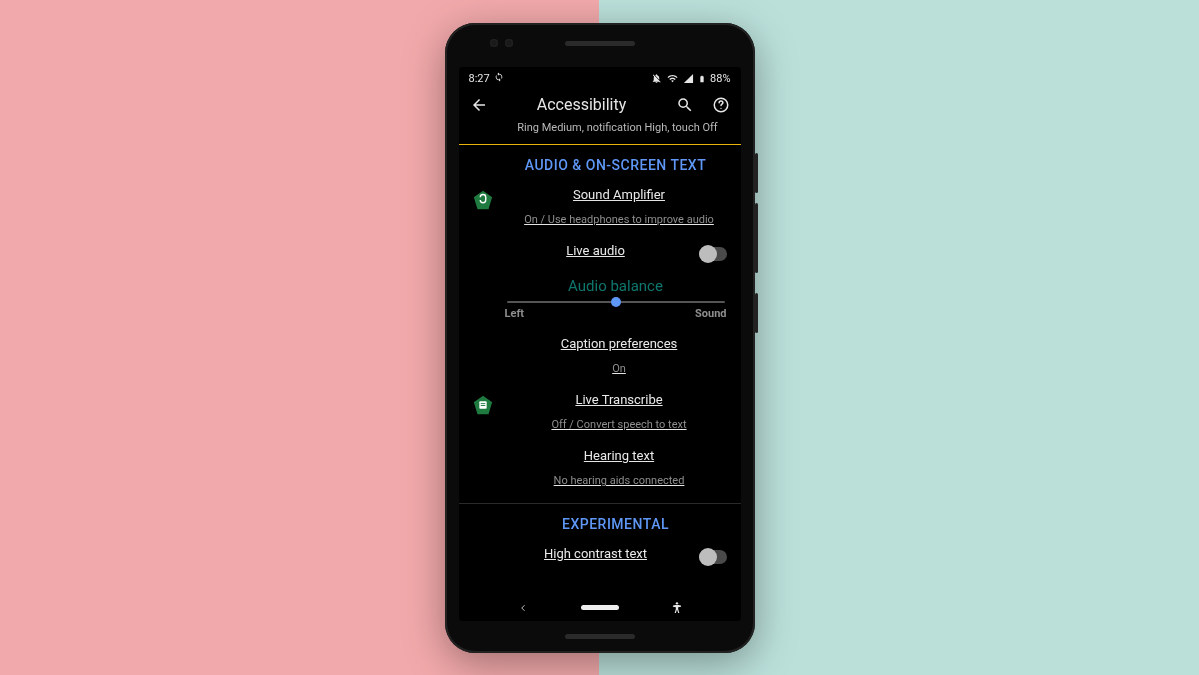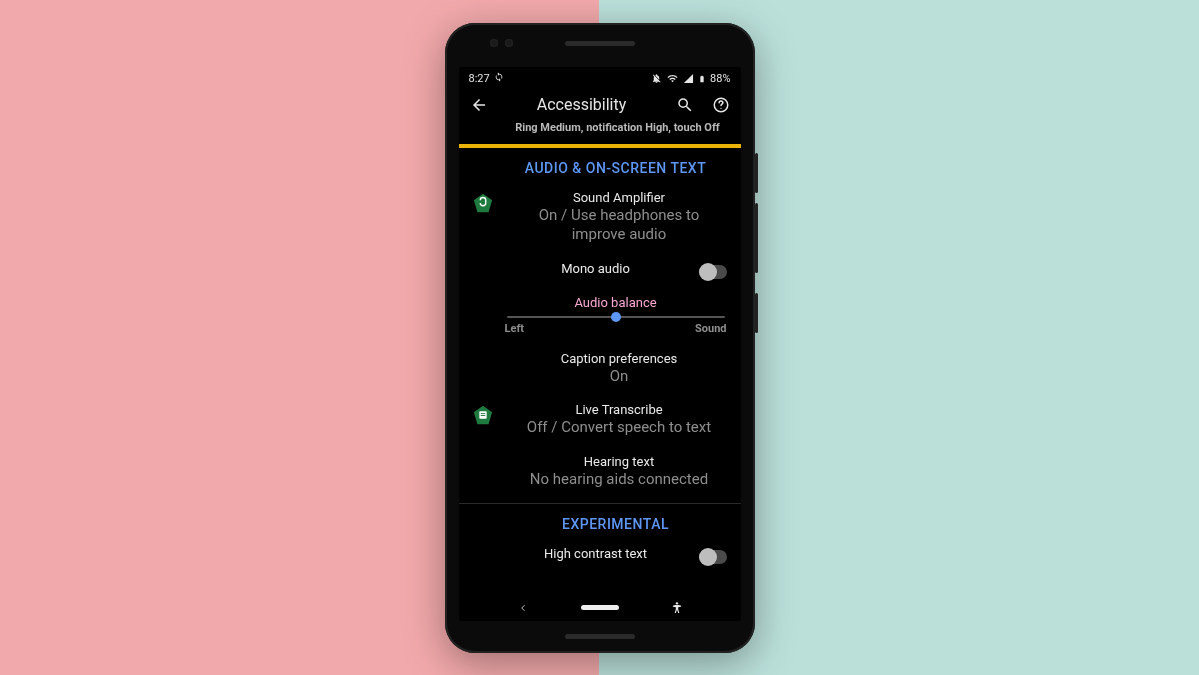--- a/index.html
+++ b/index.html
@@ -47,49 +47,49 @@
   .status-left, .status-right { display:flex; align-items:center; gap:4px; }
   .status-right svg { display:block; }
 
   .header {
     display:flex; align-items:center; padding:6px 10px 4px 10px; gap:16px;
   }
   .header .title { font-size:16px; font-weight:400; flex:1; }
   .icon-btn { width:20px; height:20px; display:flex; align-items:center; justify-content:center; cursor:pointer; }
   .subtitle {
     padding:2px 10px 10px 46px; font-size:11px; color:#b9b9b9;
-    border-bottom:4px solid #eab308;
-    font-weight:bold;
+    border-bottom:1px solid #eab308;
   }
   .scroll { flex:1; overflow:hidden; }
   .section-label {
     color:#5e97f6; font-size:14px; letter-spacing:0.5px; font-weight:500;
     padding:12px 14px 6px 46px;
   }
   .row {
     display:flex; align-items:flex-start; padding:8px 14px 8px 14px; gap:19px;
     cursor:pointer;
+    text-decoration:underline;
   }
   .row .leading { width:20px; display:flex; justify-content:center; padding-top:2px; flex-shrink:0; }
   .row.no-icon .leading { width:20px; }
   .row .content { flex:1; min-width:0; }
   .row .ttl { font-size:13px; color:#eaeaea; }
-  .row .sub { font-size:15px; color:#8e8e8e; margin-top:1px; line-height:1.3; }
+  .row .sub { font-size:11px; color:#8e8e8e; margin-top:11px; line-height:1.3; }
   .row .trailing { flex-shrink:0; display:flex; align-items:center; padding-top:4px; }
   .toggle {
     width:28px; height:14px; background:#4a4a4a; border-radius:8px; position:relative;
   }
   .toggle::after {
     content:""; position:absolute; left:0; top:-2px; width:18px; height:18px;
     background:#bdbdbd; border-radius:50%;
   }
   .divider { height:1px; background:#2a2a2a; margin:6px 0 0 0; }
 
   .slider-row { padding:8px 14px 8px 46px; }
-  .slider-row .ttl { font-size:13px; color:#f9a8d4; }
+  .slider-row .ttl { font-size:15px; color:#0f766e; }
   .slider-track {
     position:relative; height:2px; background:#555; border-radius:1px; margin:6px 2px 4px 2px;
   }
   .slider-thumb {
     position:absolute; top:50%; left:50%; transform:translate(-50%,-50%);
     width:10px; height:10px; background:#5e97f6; border-radius:50%;
   }
   .slider-labels { display:flex; justify-content:space-between; font-size:11px; color:#8e8e8e; margin-top:4px;font-weight:bold; }
 
   .pentagon {
@@ -187,21 +187,21 @@
         </div>
         <div class="content">
           <div class="ttl">Sound Amplifier</div>
           <div class="sub">On / Use headphones to improve audio</div>
         </div>
       </div>
 
       <div class="row no-icon">
         <div class="leading"></div>
         <div class="content">
-          <div class="ttl">Mono audio</div>
+          <div class="ttl">Live audio</div>
         </div>
         <div class="trailing">
           <div class="toggle"></div>
         </div>
       </div>
 
       <div class="slider-row">
         <div class="ttl">Audio balance</div>
         <div class="slider-track">
           <div class="slider-thumb"></div>

